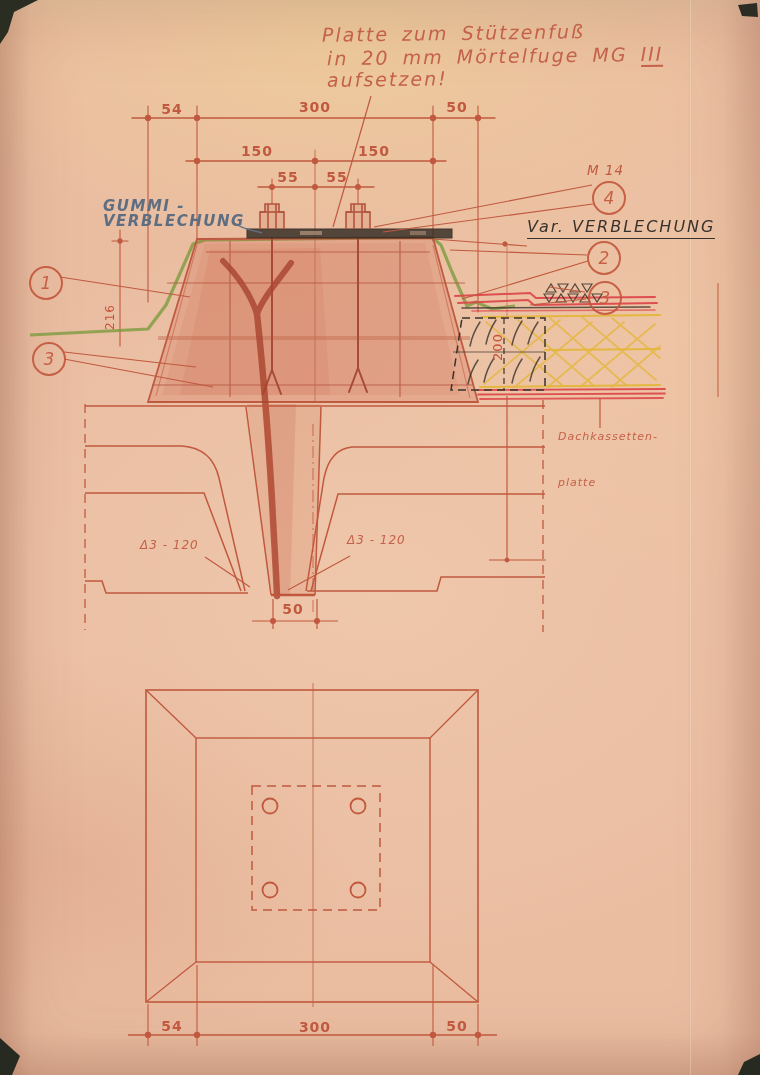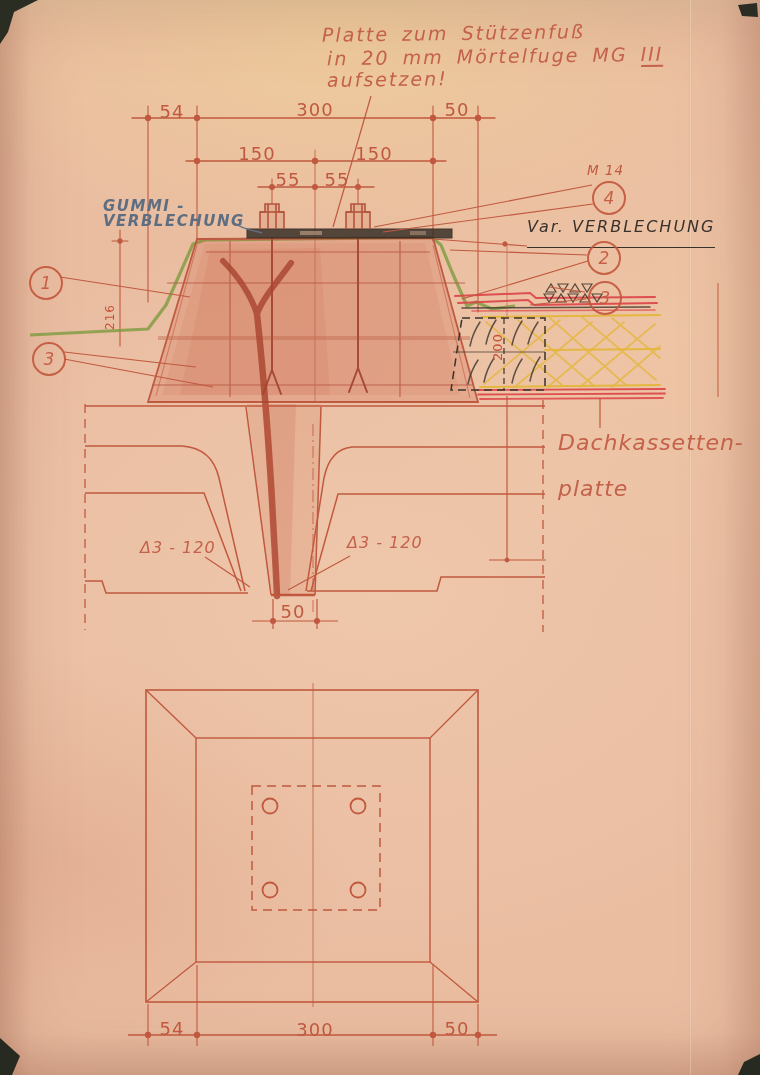--- a/index.html
+++ b/index.html
@@ -13,33 +13,33 @@
       radial-gradient(ellipse 700px 500px at 50% 55%, rgba(255,233,205,0.22), transparent 75%),
       radial-gradient(ellipse 400px 300px at 10% 80%, rgba(200,120,95,0.18), transparent 70%),
       linear-gradient(90deg, rgba(140,80,60,0.20) 0%, rgba(140,80,60,0) 4%, rgba(140,80,60,0) 95%, rgba(140,80,60,0.14) 100%),
       linear-gradient(0deg, rgba(140,80,60,0.16) 0%, rgba(140,80,60,0) 4%, rgba(140,80,60,0) 97%, rgba(230,220,180,0.25) 100%);
     box-shadow:inset 0 0 80px rgba(125,65,48,0.28);
   }
   .abs{position:absolute;}
   .hand{font-style:italic;color:#c4614a;}
   .note-line{font-size:19px;letter-spacing:2px;word-spacing:5px;white-space:nowrap;transform:rotate(-0.8deg);}
   .grade-underline{border-bottom:2px solid #c4614a;font-style:italic;}
-  .dim{font-size:18px;color:#c0593f;letter-spacing:1px;transform:translateX(-50%);white-space:nowrap;}
+  .dim{font-size:14px;color:#c0593f;letter-spacing:1px;transform:translateX(-50%);white-space:nowrap;font-weight:bold;}
   .dim-plain{font-size:14px;color:#c0593f;letter-spacing:1px;white-space:nowrap;}
   .rot{transform:translate(-50%,-50%) rotate(-90deg);font-size:12px;color:#c8523a;letter-spacing:1px;white-space:nowrap;}
   .balloon{
     width:30px;height:30px;border:2px solid #c2573d;border-radius:50%;
     color:#c2573d;display:flex;align-items:center;justify-content:center;
     font-size:17px;font-style:italic;background:transparent;opacity:.9;
   }
   .pencil-label{color:#38322c;font-size:16px;letter-spacing:2px;white-space:nowrap;
-    border-bottom:1.6px solid #38322c;padding-bottom:11px;font-style:italic;}
+    border-bottom:1.6px solid #38322c;padding-bottom:2px;font-style:italic;}
   .blue-label{color:#5d6e82;font-size:15px;letter-spacing:1.5px;white-space:nowrap;font-weight:bold;font-style:italic;}
-  .dach{font-size:22px;letter-spacing:1px;white-space:nowrap;}
-  .delta{font-size:16px;white-space:nowrap;letter-spacing:1px;text-align:right;}
+  .dach{font-size:11px;letter-spacing:1px;white-space:nowrap;}
+  .delta{font-size:12px;white-space:nowrap;letter-spacing:1px;text-align:right;}
   .crease-v{position:absolute;top:0;width:3px;height:100%;
     background:linear-gradient(90deg, rgba(120,60,45,0.10), rgba(255,240,220,0.28), rgba(120,60,45,0.08));}
 </style>
 </head>
 <body>
 
 <div class="paper">
 
   <svg class="abs" style="left:0;top:0" width="760" height="1075" viewBox="0 0 760 1075">
 

